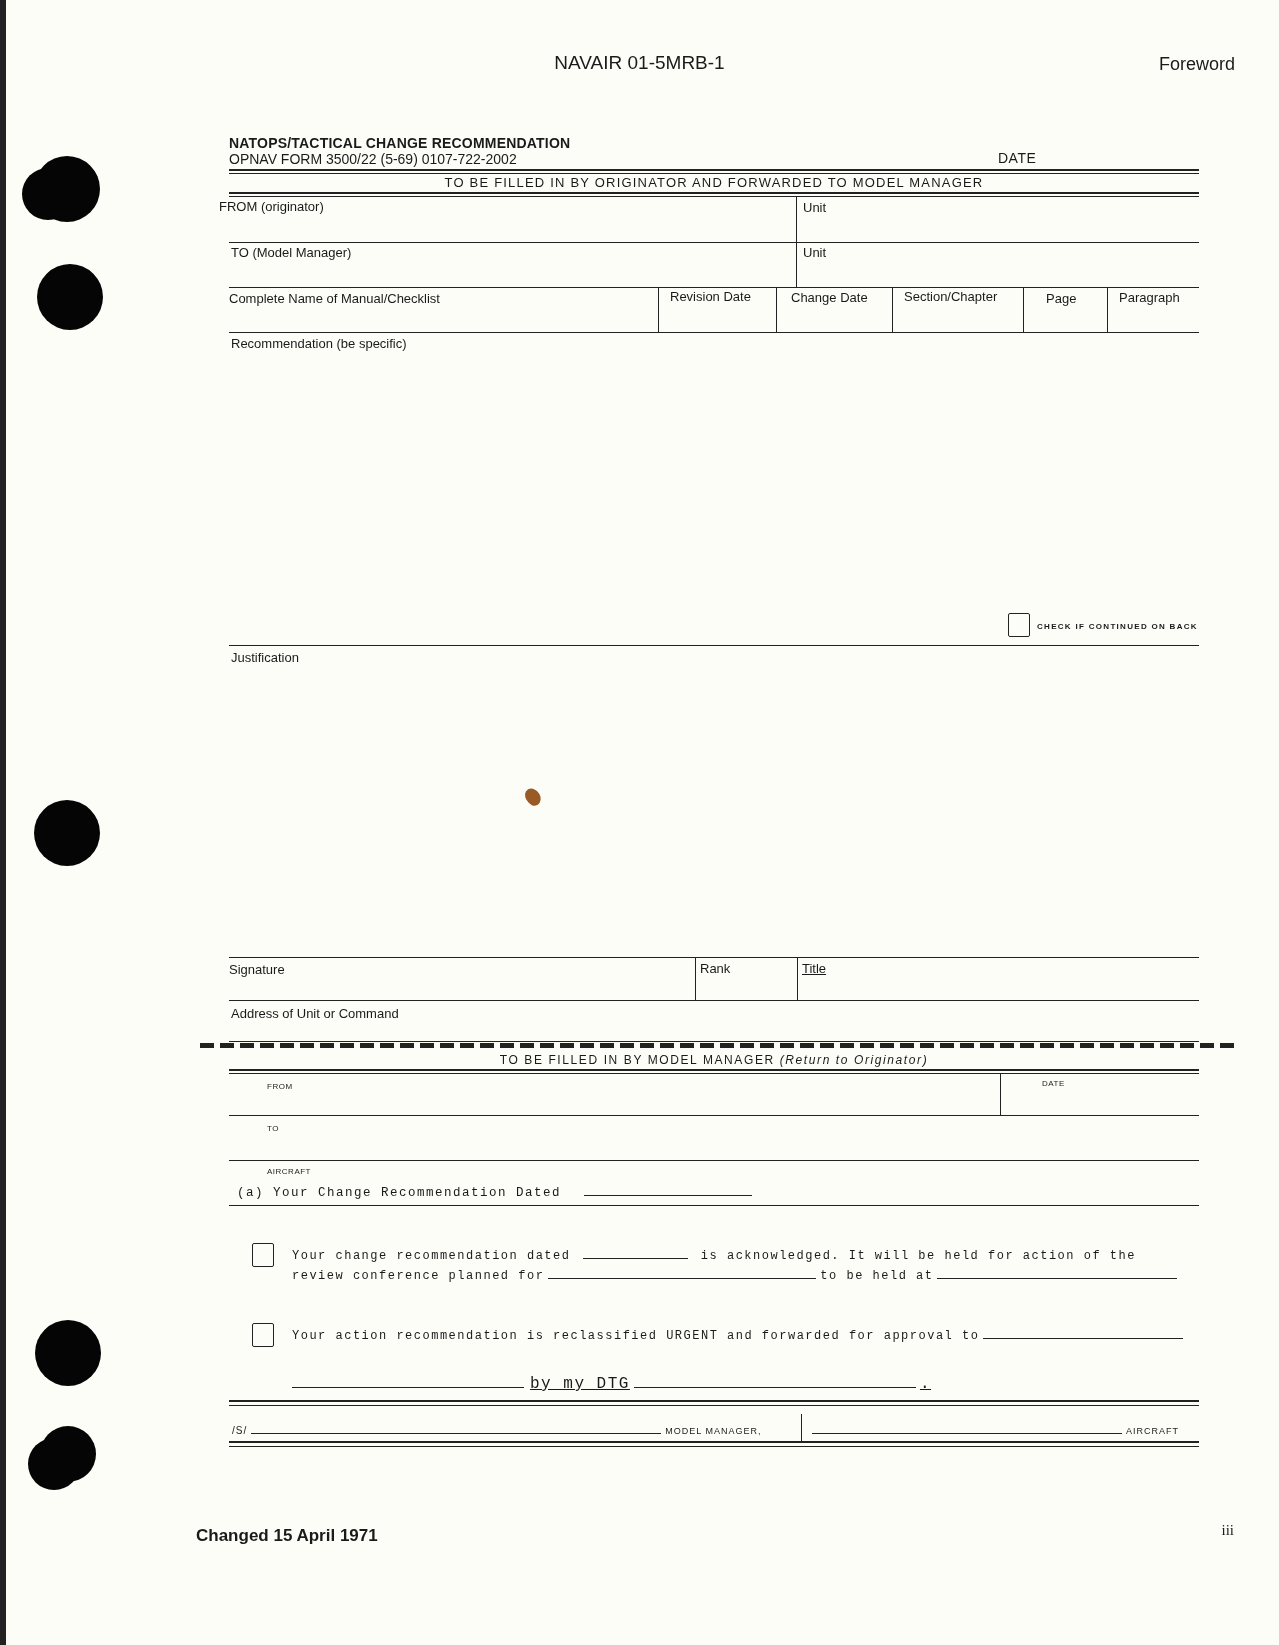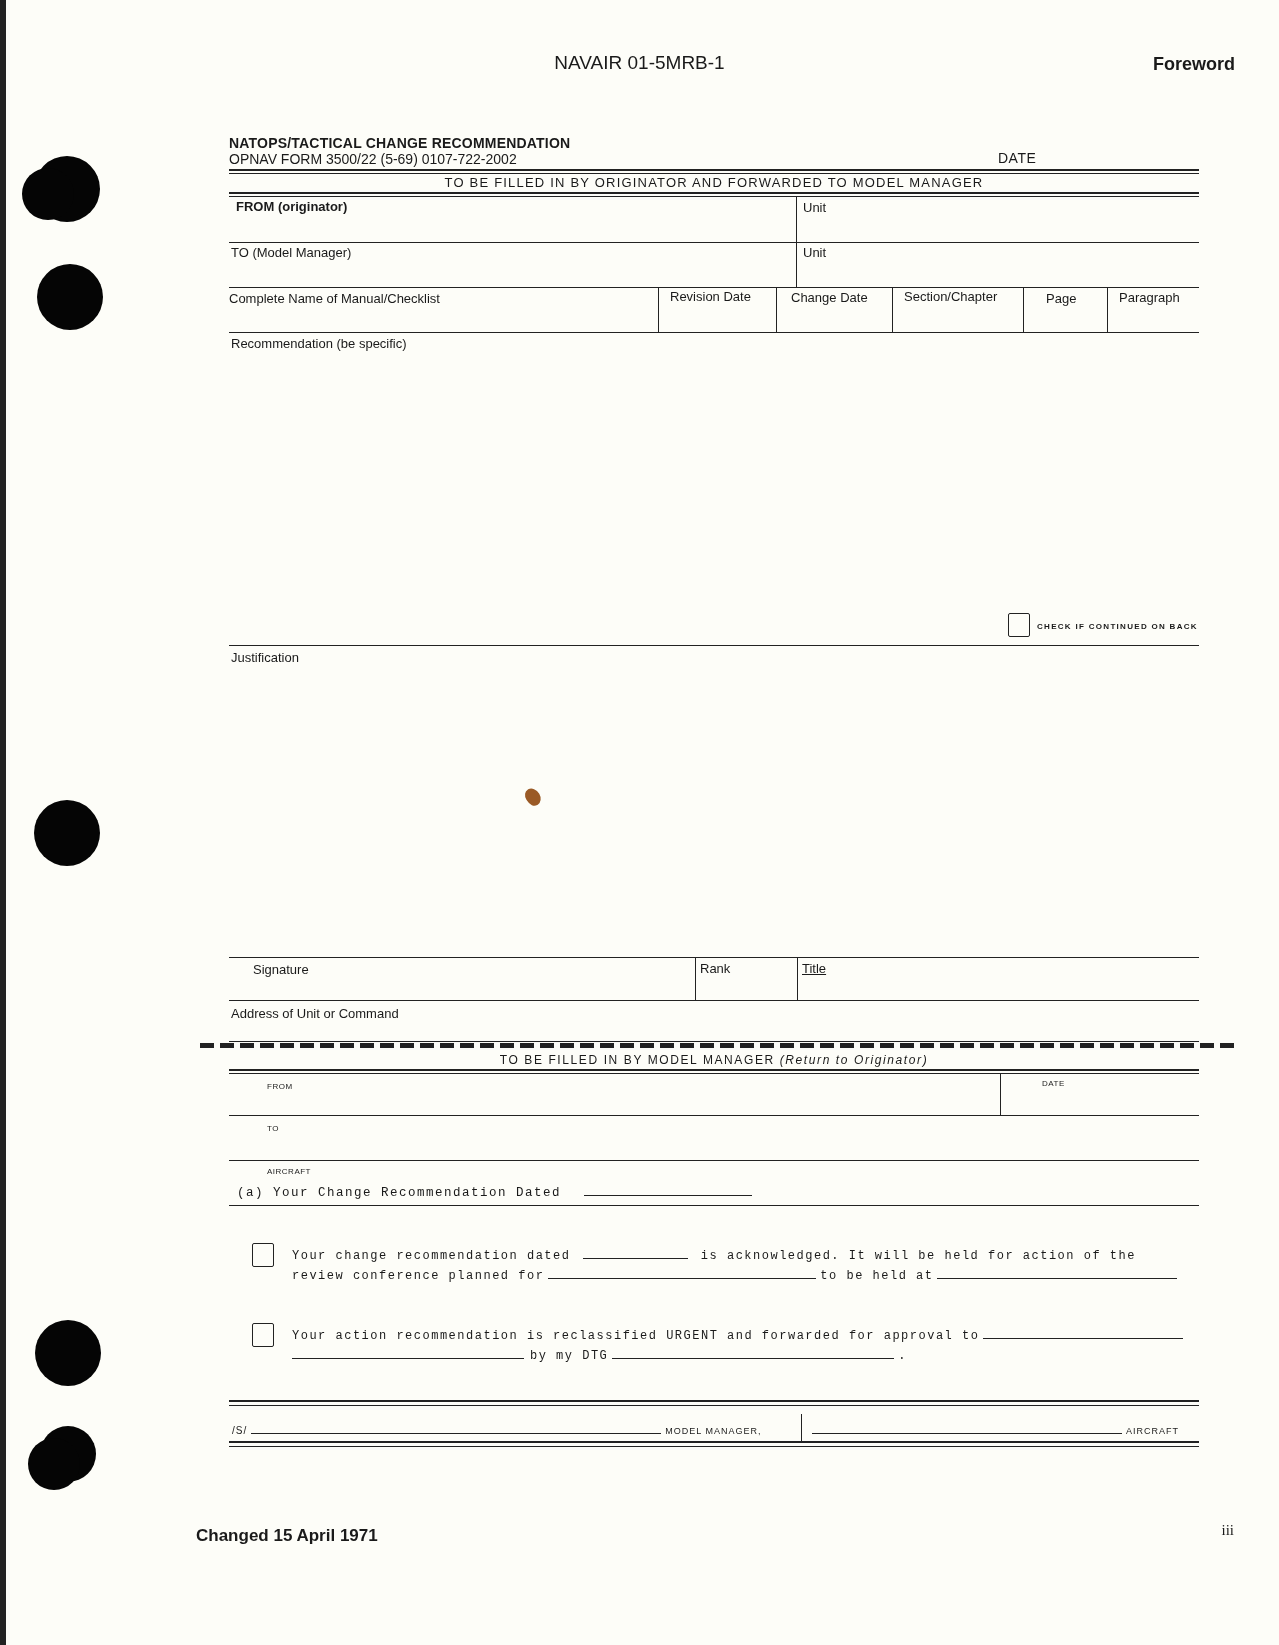--- a/index.html
+++ b/index.html
@@ -22,21 +22,21 @@
   .hole.double::before {
     content: ""; position: absolute; left: -12px; top: 12px;
     width: 52px; height: 52px; border-radius: 50%; background: #050505;
   }
   .stain {
     position: absolute; left: 526px; top: 788px; width: 14px; height: 18px;
     border-radius: 45% 55% 50% 50%; background: #9a5a26; transform: rotate(-30deg);
   }
   .abs { position: absolute; }
   .hdr-center { left: 0; width: 1279px; top: 52px; text-align: center; font-size: 19px; font-family: "Liberation Sans", sans-serif; }
-  .hdr-right { right: 44px; top: 54px; font-size: 18px; font-weight: bold; }
+  .hdr-right { right: 44px; top: 54px; font-size: 18px; font-weight: normal; }
   .form-title { left: 229px; top: 135px; font-size: 14px; font-weight: bold; letter-spacing: 0.2px; }
   .form-sub { left: 229px; top: 151px; font-size: 14px; }
   .date-lbl { left: 998px; top: 150px; font-size: 14px; letter-spacing: 0.5px; }
   .hline { position: absolute; height: 0; border-top: 1.5px solid #222; }
   .hline.thick { border-top-width: 2.5px; }
   .vline { position: absolute; width: 0; border-left: 1.5px solid #222; }
   .lbl { position: absolute; font-size: 13px; }
   .lbl-sm { position: absolute; font-size: 8px; letter-spacing: 0.5px; padding-left: 37px; }
   .banner { position: absolute; left: 229px; width: 970px; text-align: center; font-size: 13px; letter-spacing: 1.2px; }
   .checkbox {
@@ -70,21 +70,21 @@
 <div class="abs form-title">NATOPS/TACTICAL CHANGE RECOMMENDATION</div>
 <div class="abs form-sub">OPNAV FORM 3500/22 (5-69) 0107-722-2002</div>
 <div class="abs date-lbl">DATE</div>
 
 <div class="hline thick" style="left:229px; width:970px; top:169px;"></div>
 <div class="hline" style="left:229px; width:970px; top:173px;"></div>
 <div class="banner" style="top:175px;">TO BE FILLED IN BY ORIGINATOR AND FORWARDED TO MODEL MANAGER</div>
 <div class="hline thick" style="left:229px; width:970px; top:192px;"></div>
 <div class="hline" style="left:229px; width:970px; top:196px;"></div>
 
-<div class="lbl" style="left:236px; top:199px;font-weight:bold;">FROM (originator)</div>
+<div class="lbl" style="left:219px; top:199px;">FROM (originator)</div>
 <div class="vline" style="left:796px; top:196px; height:92px;"></div>
 <div class="lbl" style="left:803px; top:200px;">Unit</div>
 <div class="hline" style="left:229px; width:970px; top:242px;"></div>
 
 <div class="lbl" style="left:231px; top:245px;">TO (Model Manager)</div>
 <div class="lbl" style="left:803px; top:245px;">Unit</div>
 <div class="hline" style="left:229px; width:970px; top:287px;"></div>
 
 <div class="lbl" style="left:229px; top:291px;text-align:right;">Complete Name of Manual/Checklist</div>
 <div class="vline" style="left:658px; top:287px; height:45px;"></div>
@@ -102,21 +102,21 @@
 <div class="lbl" style="left:231px; top:336px;">Recommendation (be specific)</div>
 <div class="abs" style="left:229px; top:355px; width:970px; height:250px;"></div>
 <div class="checkbox" style="left:1008px; top:613px;"></div>
 <div class="check-lbl" style="left:1037px; top:622px;">CHECK IF CONTINUED ON BACK</div>
 <div class="hline" style="left:229px; width:970px; top:645px;"></div>
 
 <div class="lbl" style="left:231px; top:650px;">Justification</div>
 <div class="abs" style="left:229px; top:670px; width:970px; height:280px;"></div>
 
 <div class="hline" style="left:229px; width:970px; top:957px;"></div>
-<div class="lbl" style="left:229px; top:962px;margin-left:24px;">Signature</div>
+<div class="lbl" style="left:229px; top:962px;">Signature</div>
 <div class="vline" style="left:695px; top:957px; height:44px;"></div>
 <div class="lbl" style="left:700px; top:961px;">Rank</div>
 <div class="vline" style="left:797px; top:957px; height:44px;"></div>
 <div class="lbl" style="left:802px; top:961px;text-decoration:underline;">Title</div>
 <div class="hline" style="left:229px; width:970px; top:1000px;"></div>
 <div class="lbl" style="left:231px; top:1006px;">Address of Unit or Command</div>
 
 <div class="dashed" style="left:200px; width:1040px;"></div>
 <div class="hline" style="left:229px; width:970px; top:1041px;"></div>
 
@@ -148,21 +148,21 @@
   <span>is acknowledged.  It will be held for action of the</span>
 </div>
 <div class="abs mono" style="left:292px; top:1266px; white-space:nowrap; font-size:12px;">
   <span>review conference planned for</span><span class="blank" style="width:268px; margin:0 4px;"></span><span>to be held at</span><span class="blank" style="width:240px; margin-left:4px;"></span>
 </div>
 
 <div class="checkbox" style="left:252px; top:1323px;"></div>
 <div class="abs mono" style="left:292px; top:1326px; white-space:nowrap; font-size:12px;">
   <span>Your action recommendation is reclassified URGENT and forwarded for approval to</span><span class="blank" style="width:200px; margin-left:4px;"></span>
 </div>
-<div class="abs mono" style="left:292px; top:1346px; white-space:nowrap; font-size:12px;">
+<div class="abs mono" style="left:292px; top:1375px; white-space:nowrap; font-size:16px;text-decoration:underline;">
   <span class="blank" style="width:232px; margin-right:6px;"></span><span>by my DTG</span><span class="blank" style="width:282px; margin:0 4px;"></span><span>.</span>
 </div>
 
 <div class="hline thick" style="left:229px; width:970px; top:1400px;"></div>
 <div class="hline" style="left:229px; width:970px; top:1405px;"></div>
 <div class="abs" style="left:232px; top:1424px; font-size:10px; letter-spacing:1px; white-space:nowrap;">
   <span>/S/</span><span class="blank" style="width:410px; height:9px; margin:0 4px;"></span><span style="font-size:9px;text-align:right;">MODEL MANAGER,</span>
 </div>
 <div class="vline" style="left:801px; top:1414px; height:28px;"></div>
 <div class="abs" style="left:812px; top:1424px; font-size:9px; letter-spacing:1px; white-space:nowrap;">

